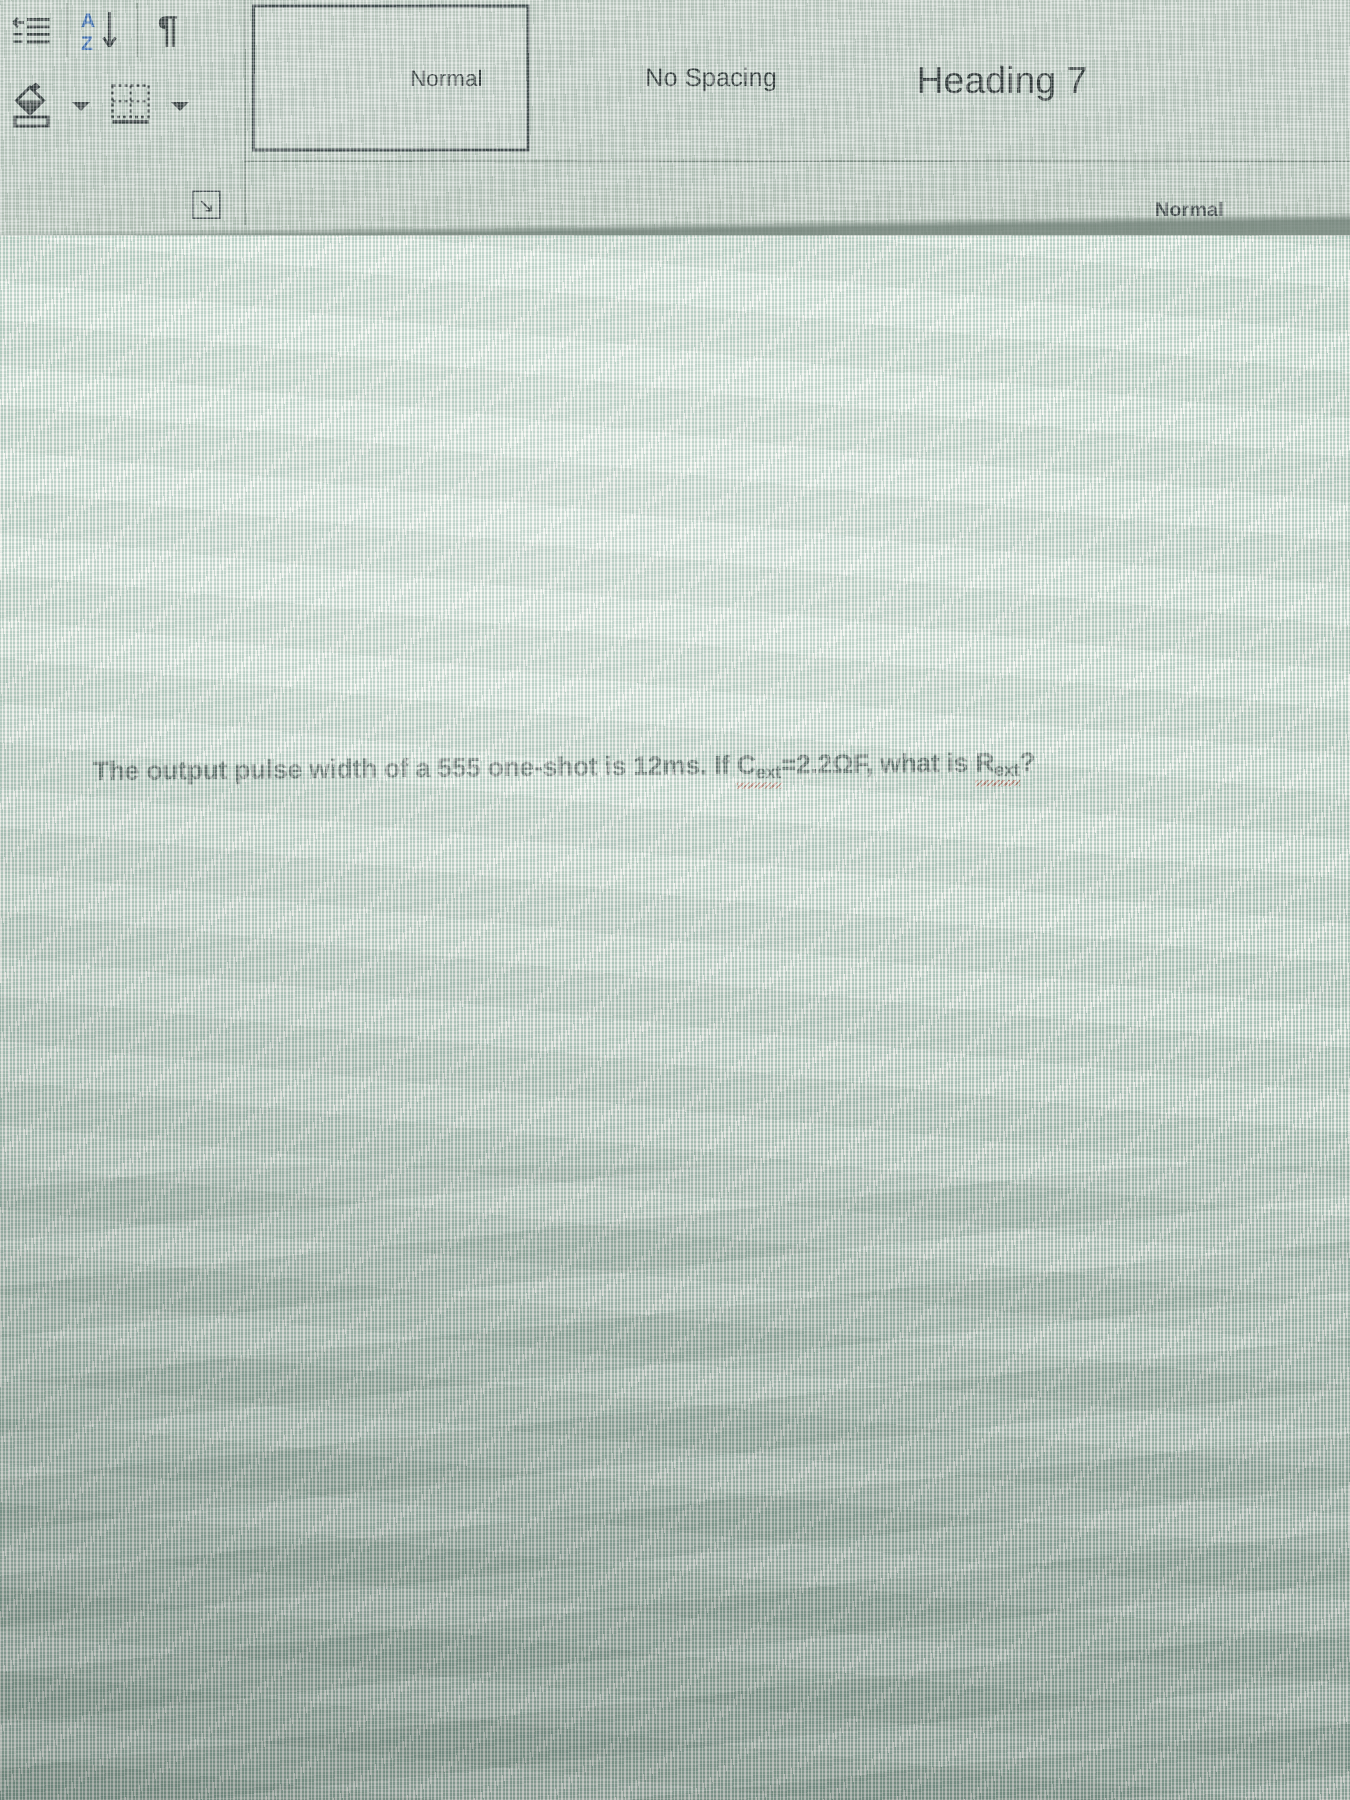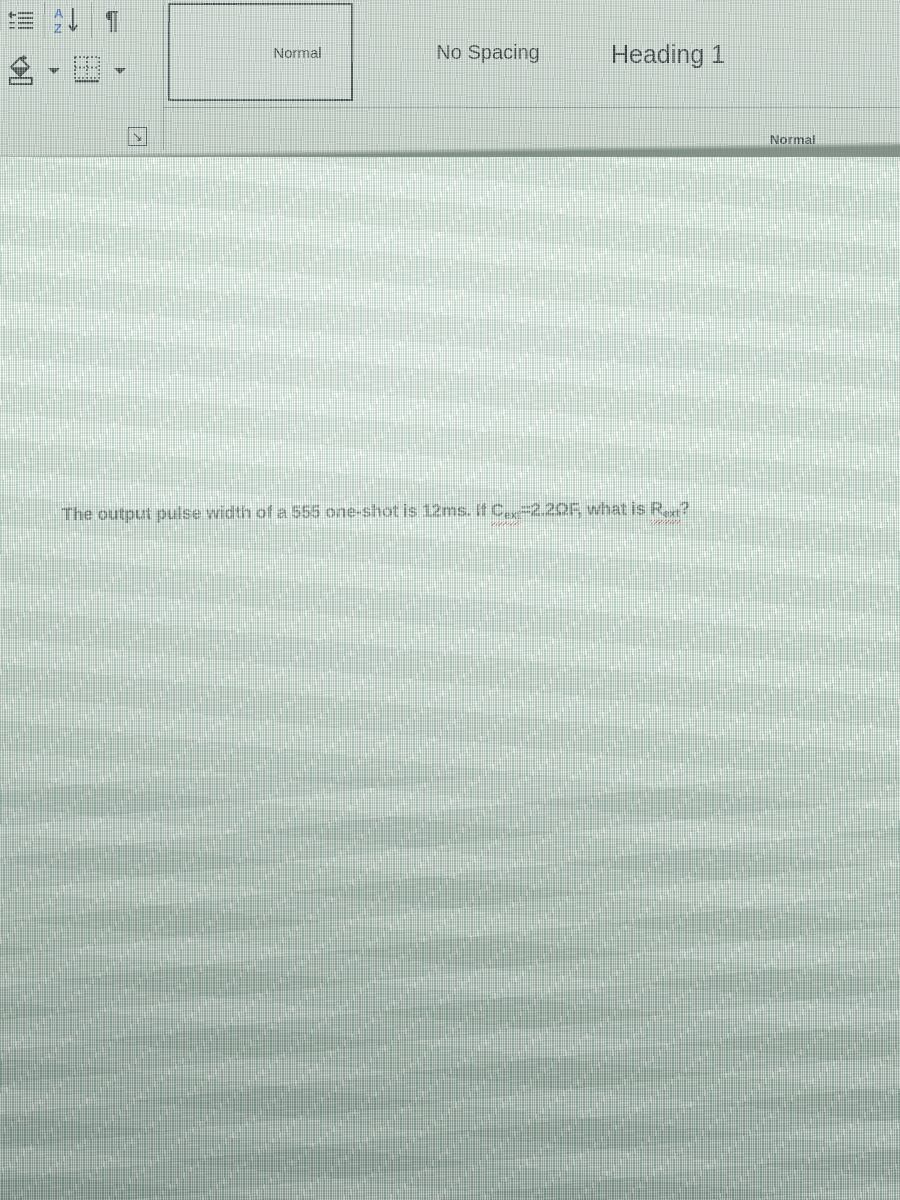--- a/index.html
+++ b/index.html
@@ -314,26 +314,26 @@
     <div class="gallery">
       <div class="gal-vsep"></div>
       <div class="gal-hsep"></div>
 
       <div class="style-sel-box"></div>
 
       <div class="style-item" style="left:5px; top:3px; width:185px; height:98px; font-size:15px;">
         <span>Normal</span>
       </div>
 
-      <div class="style-item" style="left:199px; top:3px; width:178px; height:98px; font-size:20px;">
+      <div class="style-item" style="left:185px; top:3px; width:178px; height:98px; font-size:17px;">
         <span>No Spacing</span>
       </div>
 
       <div class="style-item" style="left:378px; top:5px; width:180px; height:98px; font-size:25px; font-weight:400;">
-        <span>Heading 1</span>
+        <span>Heading 7</span>
       </div>
 
     </div>
 
     <div class="styles-label">Normal</div>
 
     <div class="ribbon-moire"></div>
   </div>
 
   <div class="ribbon-edge"></div>

